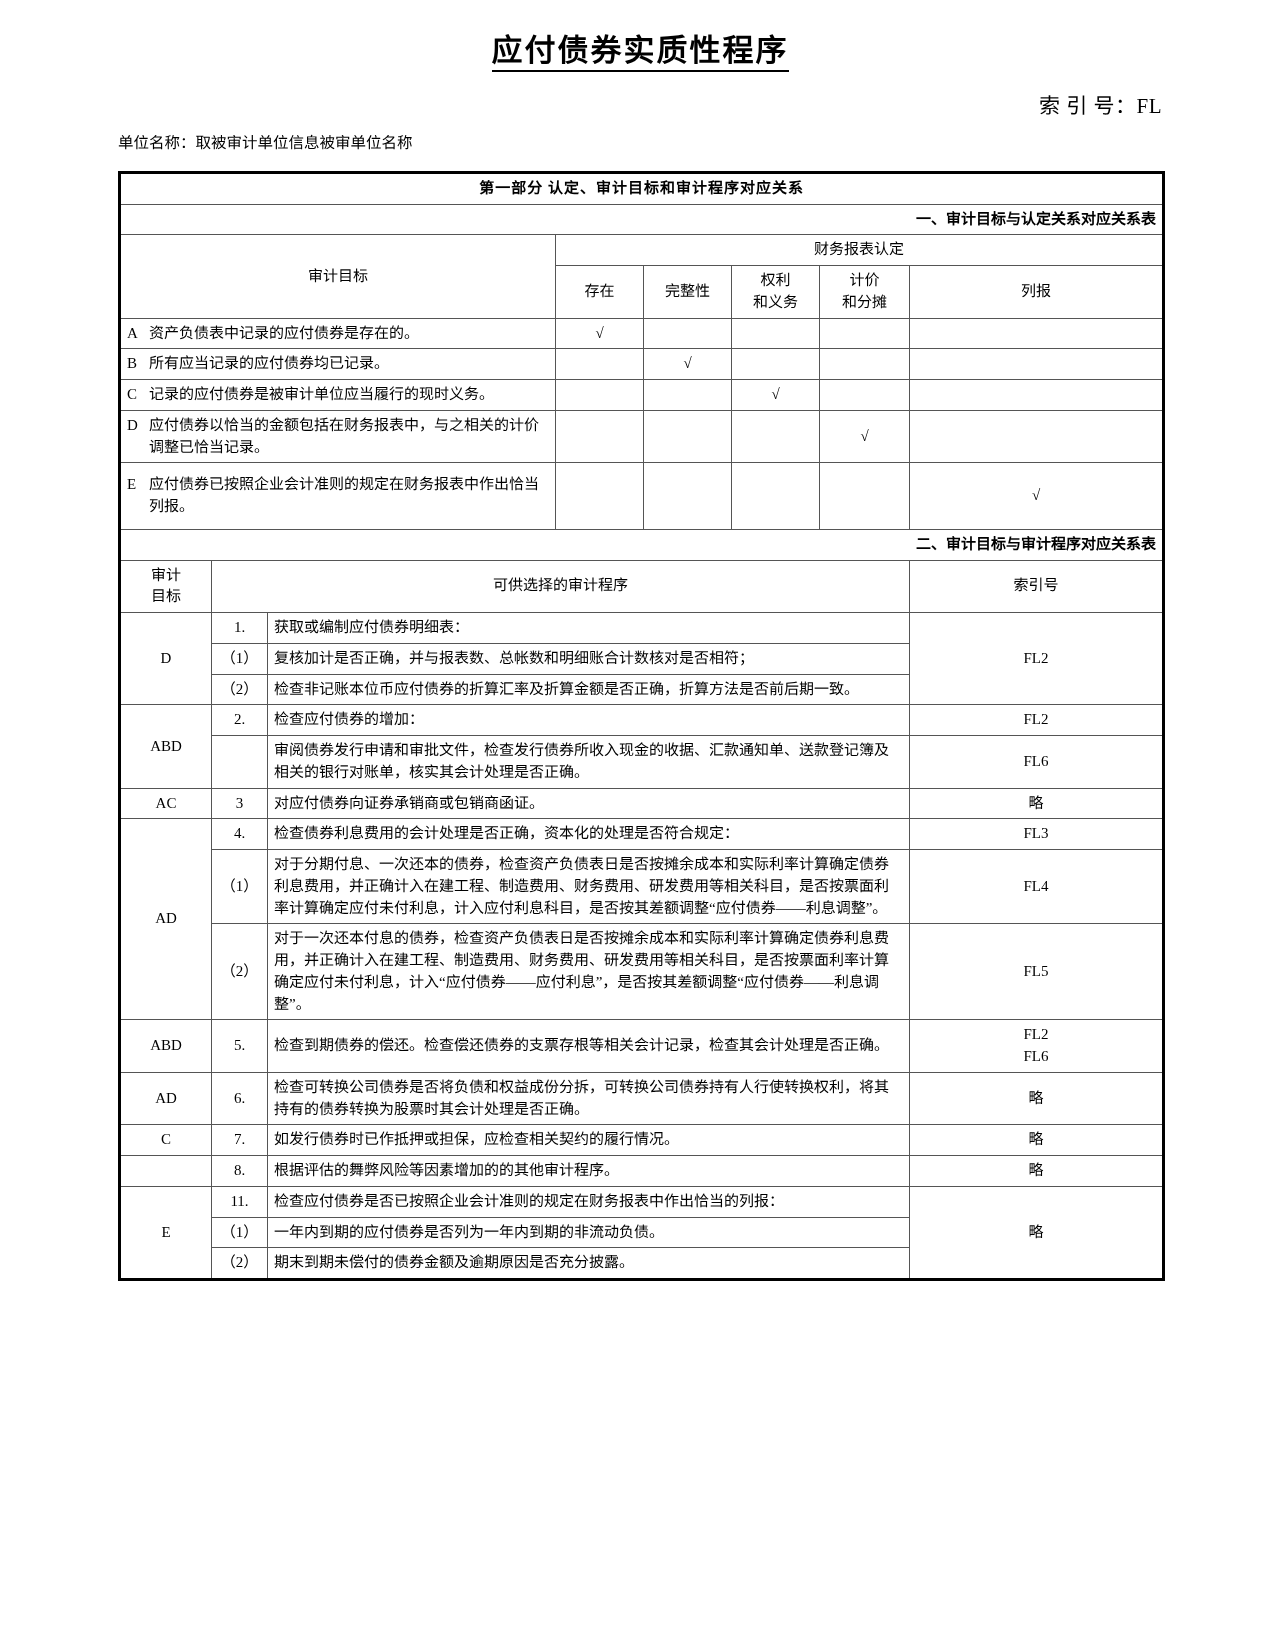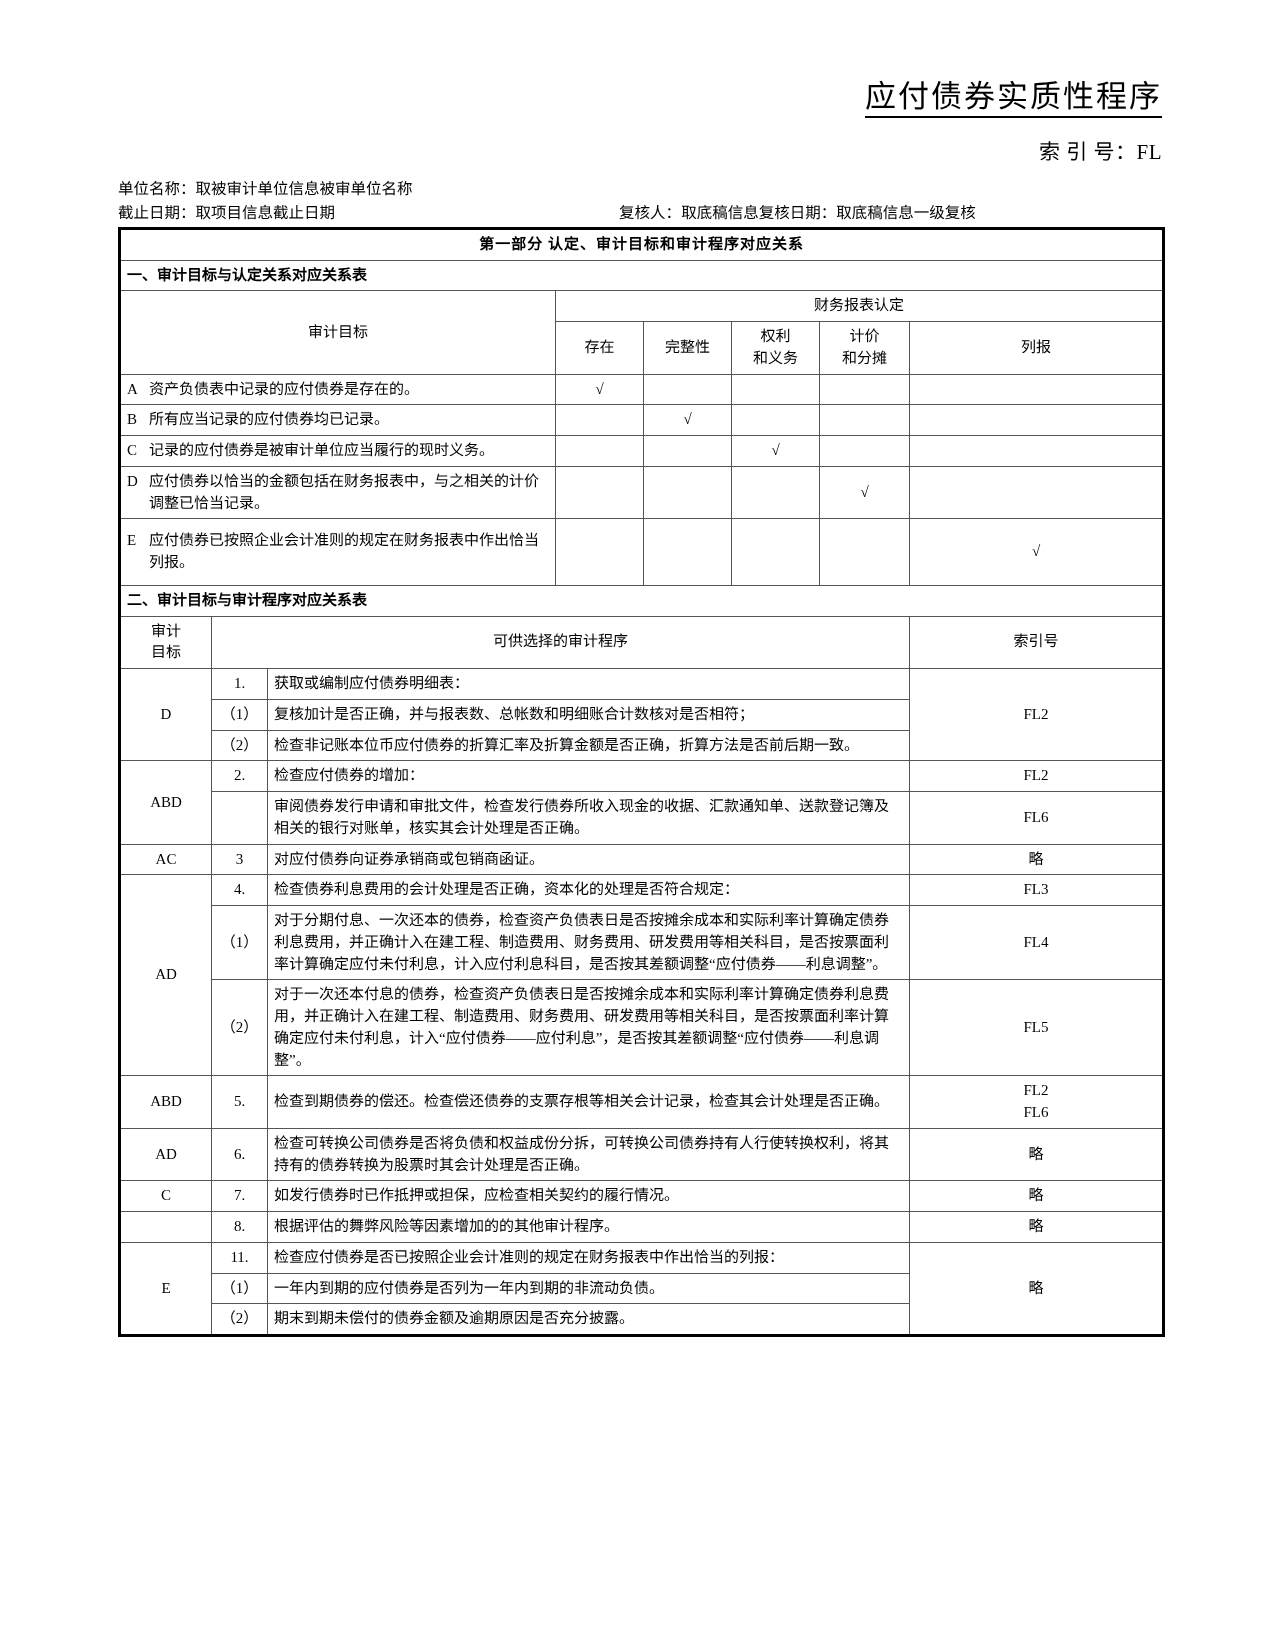--- a/index.html
+++ b/index.html
@@ -19,25 +19,25 @@
   .page {
     width: 1280px;
     height: 1645px;
     box-sizing: border-box;
     padding: 0 118px;
     position: relative;
   }
 
   
   .doc-title {
-    text-align: right;
+    text-align: center;
     font-size: 31px;
-    font-weight: normal;
+    font-weight: bold;
     letter-spacing: 2px;
-    padding-top: 78px;
+    padding-top: 32px;
     line-height: 1.25;
   }
   .doc-title span {
     border-bottom: 2px solid #000;
     padding-bottom: 2px;
   }
 
   
   .index-line {
     text-align: right;
@@ -63,21 +63,21 @@
   }
   .meta-right {
     width: 52%;
     white-space: nowrap;
   }
 
   
   table.grid {
     border-collapse: collapse;
     width: 1044px;
-    margin-top: 2px;
+    margin-top: 16px;
     table-layout: fixed;
     font-family: Liberation Serif, serif;
   }
   table.grid td {
     border: 1px solid #555;
     padding: 4px 6px;
     font-size: 15px;
     line-height: 1.45;
     vertical-align: middle;
   }
@@ -91,21 +91,21 @@
   .sect-head {
     font-weight: bold;
     font-size: 16px;
     text-align: center;
     padding: 7px 6px;
     letter-spacing: 1px;
   }
   .sub-head {
     font-weight: bold;
     font-size: 16px;
-    text-align: left;
+    text-align: right;
     padding: 6px 8px;
   }
   .tick { font-size: 16px; }
   .hdr { text-align: center; font-size: 15px; line-height: 1.2; }
   .goal-cell { padding: 7px 8px 7px 4px; }
   .goal-letter {
     display: inline-block;
     width: 22px;
     vertical-align: top;
   }
@@ -130,28 +130,20 @@
   </div>
 
   <div class="index-line">
     <span>索 引 号：</span><span>FL</span>
   </div>
 
   <div class="meta">
     <div class="meta-row">
       <div class="meta-left">
         <span>单位名称：</span><span>取被审计单位信息被审单位名称</span>
-      </div>
-    </div>
-    <div class="meta-row">
-      <div class="meta-left">
-        <span>截止日期：</span><span>取项目信息截止日期</span>
-      </div>
-      <div class="meta-right">
-        <span>复核人：</span><span>取底稿信息</span><span>复核日期：</span><span>取底稿信息一级复核</span>
       </div>
     </div>
   </div>
 
   <table class="grid">
     <colgroup>
       <col style="width:92px">
       <col style="width:56px">
       <col style="width:111px">
       <col style="width:89px">

